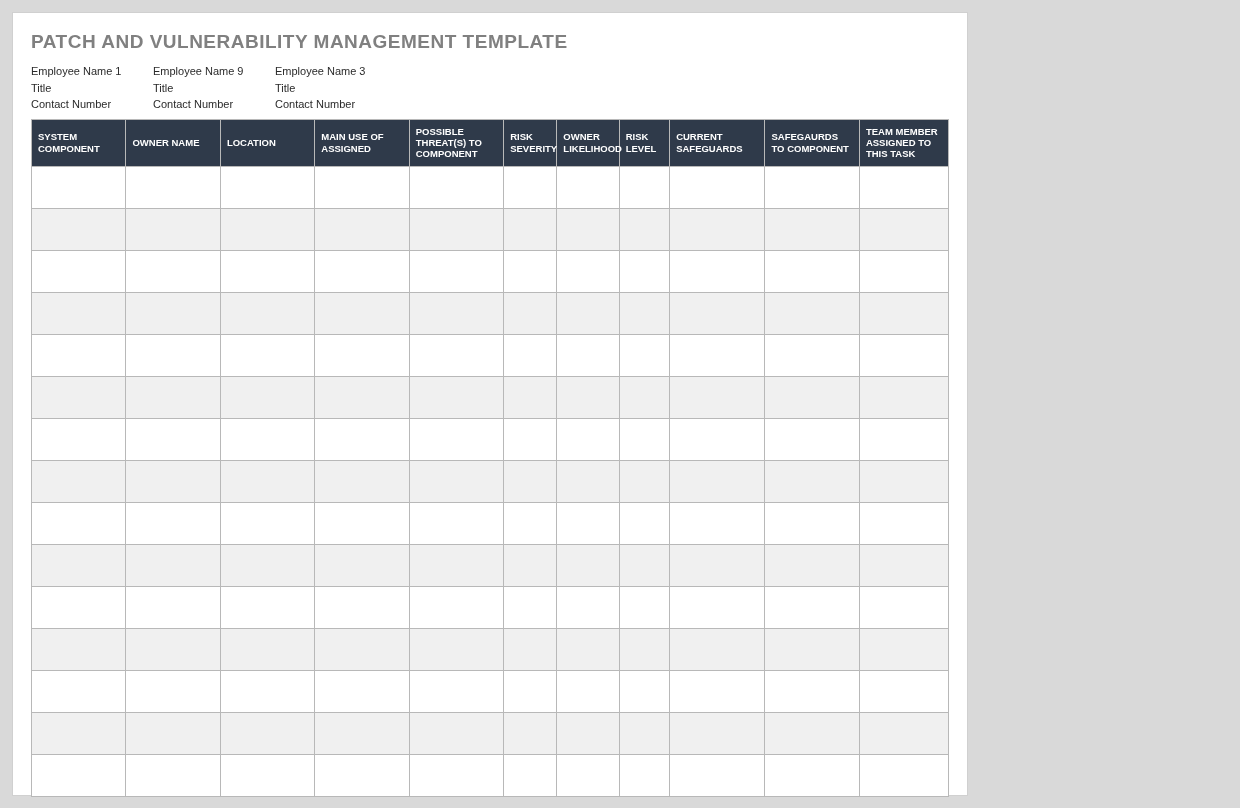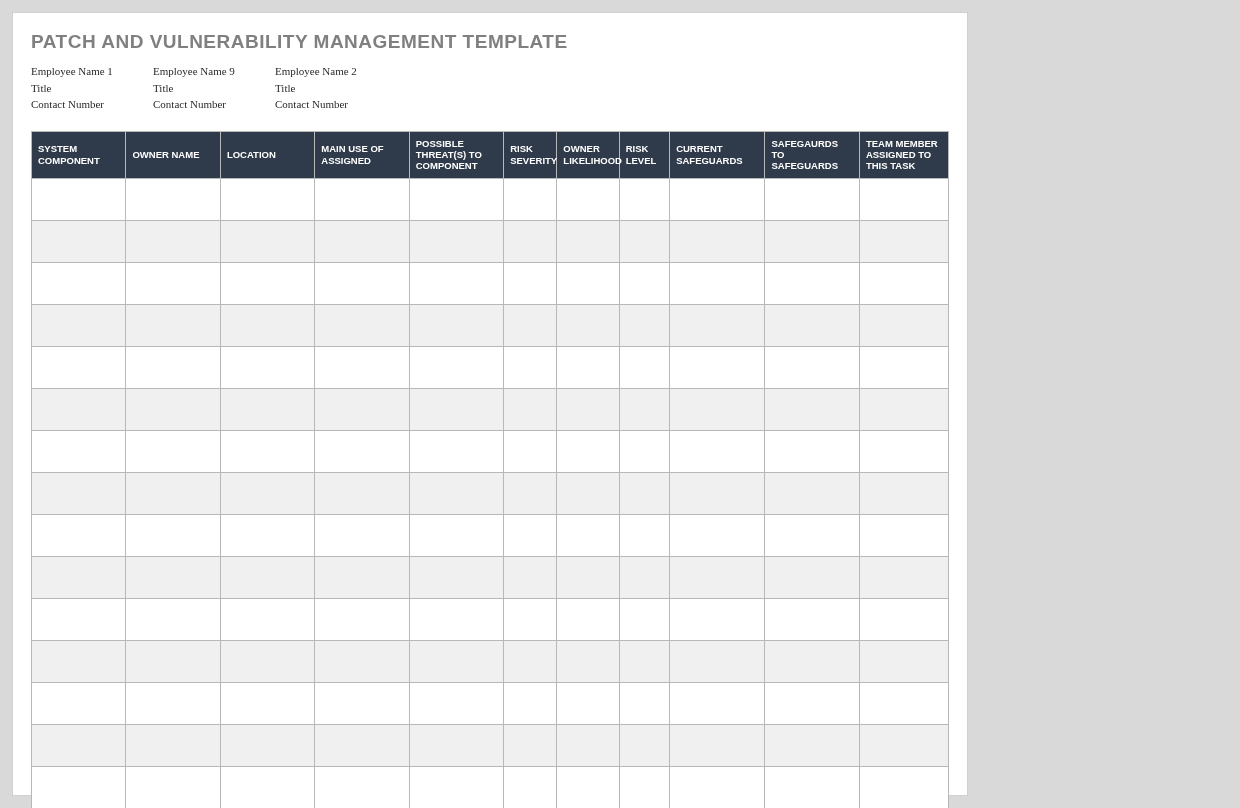--- a/index.html
+++ b/index.html
@@ -34,22 +34,21 @@
   .subtitle {
     font-size: 13px;
     font-weight: bold;
     letter-spacing: 0.3px;
     color: #2a2a2a;
     margin: 0 0 4px 0;
   }
   .team-grid {
     display: flex;
     gap: 0;
-    margin-bottom: 18px;
-    font-family: Liberation Serif, serif;
+    margin-bottom: 6px;
   }
   .team-col {
     width: 120px;
     margin-right: 2px;
     font-size: 11px;
     color: #2a2a2a;
     line-height: 1.5;
   }
   table.main {
     width: 100%;
@@ -101,21 +100,21 @@
         <div>Employee Name 1</div>
         <div>Title</div>
         <div>Contact Number</div>
       </div>
       <div class="team-col">
         <div>Employee Name 9</div>
         <div>Title</div>
         <div>Contact Number</div>
       </div>
       <div class="team-col">
-        <div>Employee Name 2</div>
+        <div>Employee Name 3</div>
         <div>Title</div>
         <div>Contact Number</div>
       </div>
     </div>
 
     <table class="main">
       <colgroup>
         <col class="c-sys">
           <col class="c-owner">
           <col class="c-loc">
@@ -132,21 +131,21 @@
         <tr>
           <th>SYSTEM COMPONENT</th>
           <th>OWNER NAME</th>
           <th>LOCATION</th>
           <th>MAIN USE OF ASSIGNED</th>
           <th>POSSIBLE THREAT(S) TO COMPONENT</th>
           <th>RISK SEVERITY</th>
           <th>OWNER LIKELIHOOD</th>
           <th>RISK LEVEL</th>
           <th>CURRENT SAFEGUARDS</th>
-          <th>SAFEGAURDS TO SAFEGUARDS</th>
+          <th>SAFEGAURDS TO COMPONENT</th>
           <th>TEAM MEMBER ASSIGNED TO THIS TASK</th>
         </tr>
       </thead>
       <tbody id="table-body">
           <tr>
             <td></td>
             <td></td>
             <td></td>
             <td></td>
             <td></td>

